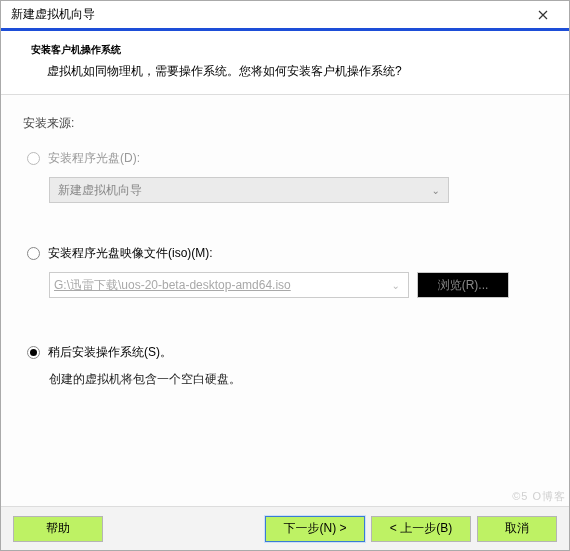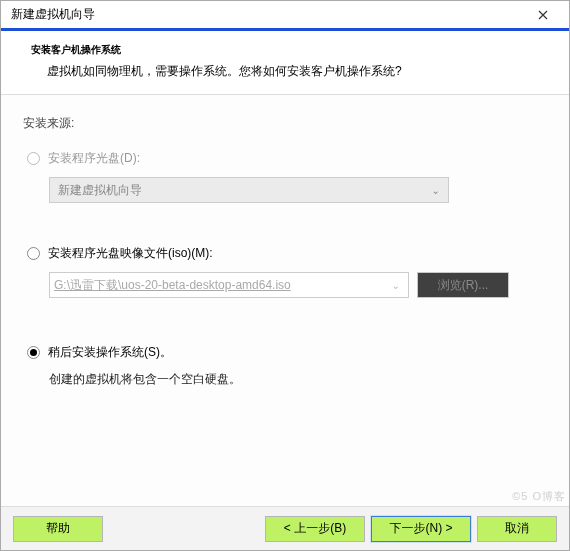--- a/index.html
+++ b/index.html
@@ -86,21 +86,21 @@
     color: #a9a9a9;
     padding: 0 4px;
     display: flex; align-items: center;
     position: relative;
     text-decoration: underline;
   }
   .iso-input .chev { position: absolute; right: 8px; font-size: 10px; color: #bbb; }
   .browse-btn {
     width: 92px; height: 26px;
     border: 1px solid #c9c9c9;
-    background: #404040;
+    background: #000000;
     color: #8a8a8a;
     display: flex; align-items: center; justify-content: center;
   }
   .sub-desc {
     margin-left: 26px; margin-top: 10px; color: #222;
   }
   .footer {
     height: 44px;
     border-top: 1px solid #ddd;
     display: flex; align-items: center;
@@ -183,24 +183,24 @@
     </div>
   </div>
 
   <div class="watermark">©5      O博客</div>
 
   <div class="footer">
     <div class="btn help">
         <span>帮助</span>
       </div>
     <div class="spacer"></div>
+    <div class="btn primary">
+        <span>下一步(N) &gt;</span>
+      </div>
     <div class="btn">
         <span>&lt; 上一步(B)</span>
       </div>
-    <div class="btn primary">
-        <span>下一步(N) &gt;</span>
-      </div>
     <div class="btn" style="min-width:80px;">
         <span>取消</span>
       </div>
   </div>
 
 </div>
 
 </body></html>

